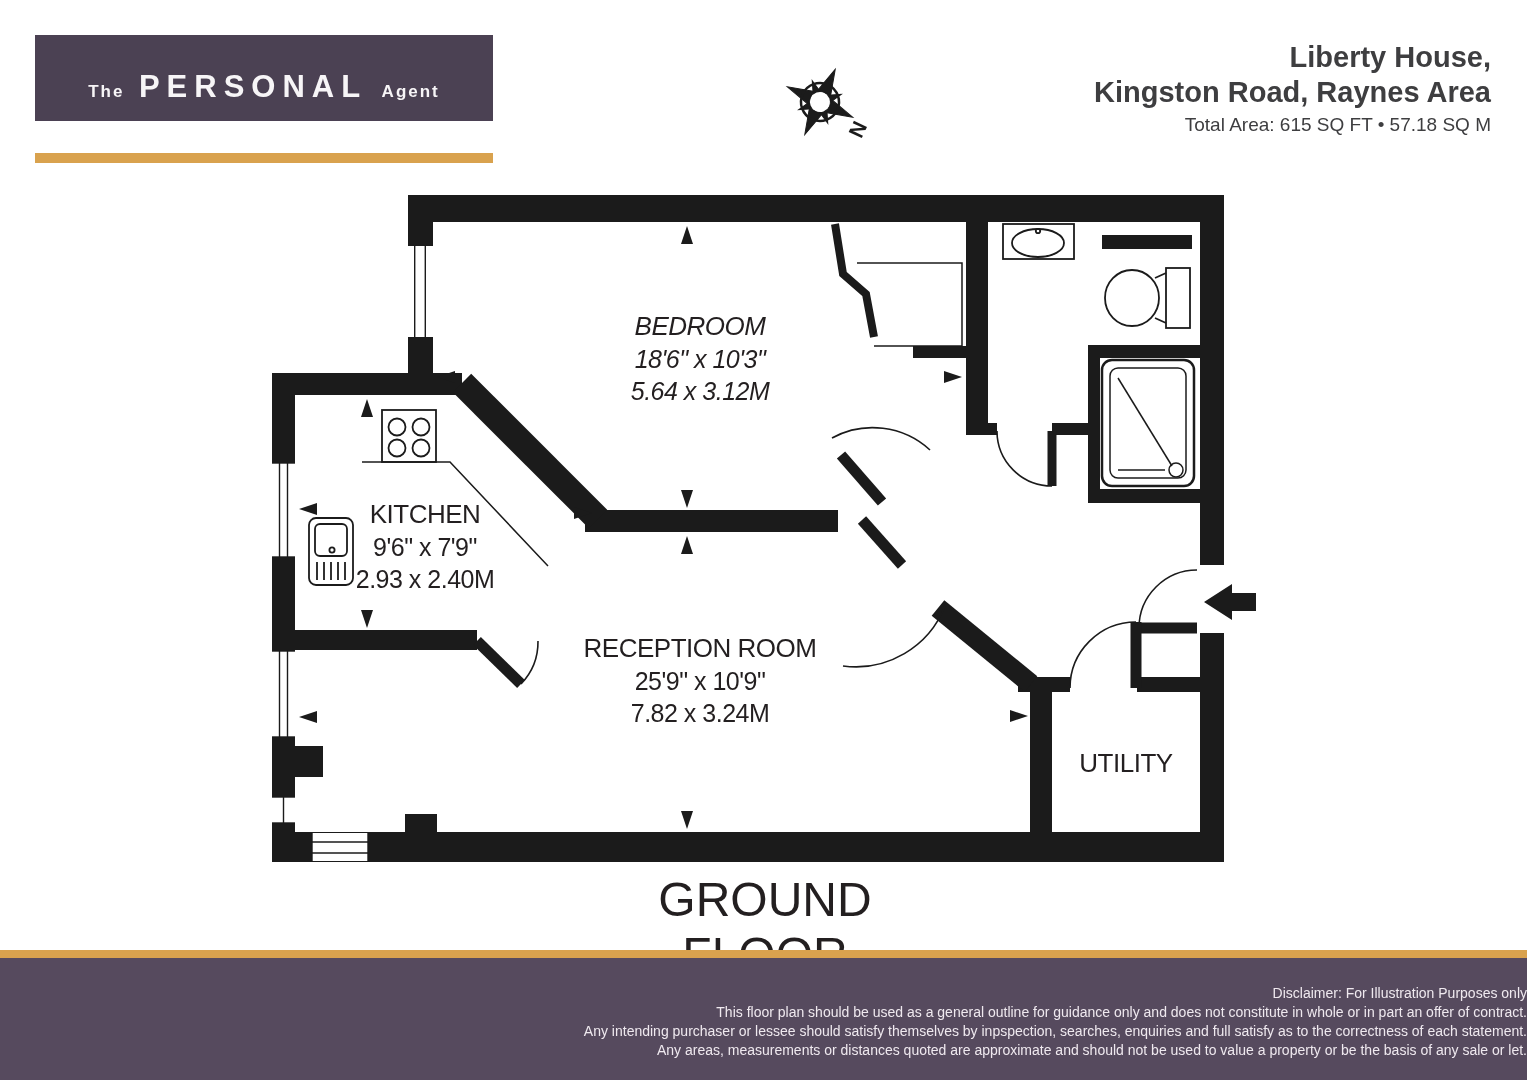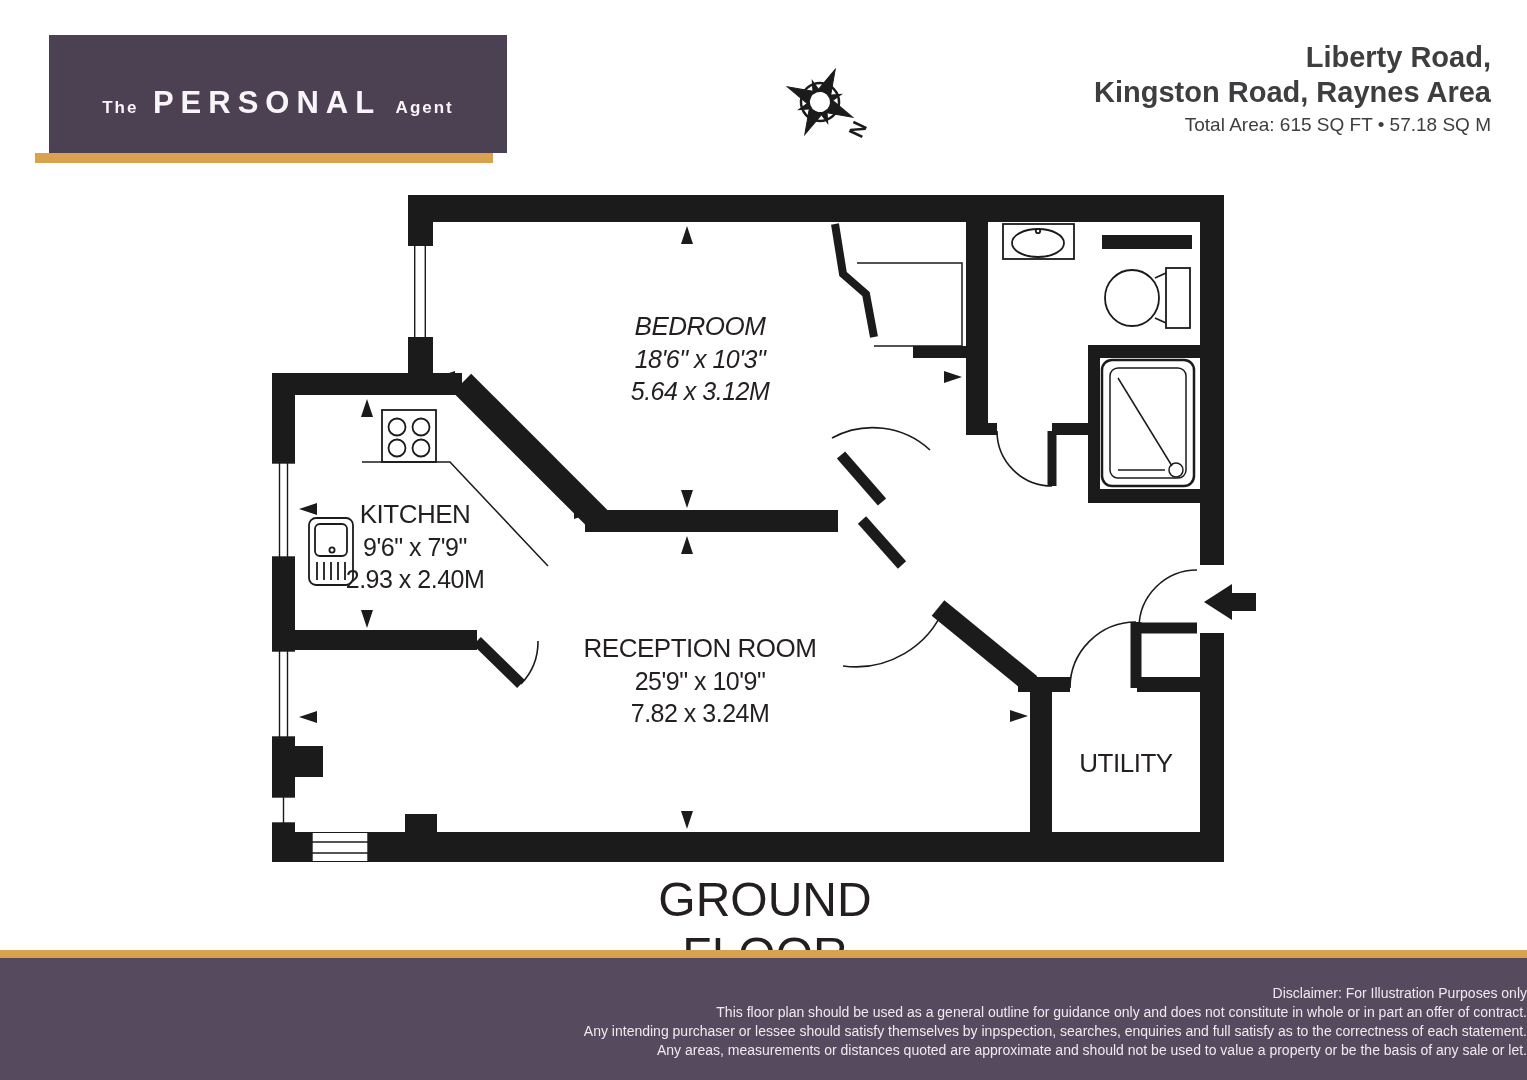--- a/index.html
+++ b/index.html
@@ -1,35 +1,35 @@
 <!DOCTYPE html>
 <html><head>
 <meta charset="utf-8">
 <style>
   html,body{margin:0;padding:0;background:#fff;}
   .page{position:relative;width:1527px;height:1080px;background:#fff;overflow:hidden;
         font-family:"Liberation Sans",sans-serif;color:#231f20;}
   
-  .logo-box{position:absolute;left:49px;top:35px;width:458px;height:118px;background:#4b4153;
+  .logo-box{position:absolute;left:35px;top:35px;width:458px;height:86px;background:#4b4153;
             display:flex;align-items:center;justify-content:center;padding-top:18px;box-sizing:border-box;}
   .logo-bar{position:absolute;left:35px;top:153px;width:458px;height:10px;background:#d9a24e;}
   .logo-text{color:#f7f5f7;white-space:nowrap;}
   .logo-the,.logo-agent{font-size:17px;letter-spacing:2px;font-weight:bold;}
   .logo-main{font-size:31px;letter-spacing:7px;font-weight:bold;margin:0 10px;}
   .address{position:absolute;right:36px;top:40px;text-align:right;color:#3e3e40;}
   .address .line{font-size:29px;font-weight:bold;line-height:35px;}
   .address .area{font-size:19px;font-weight:normal;margin-top:4px;}
   
   .plan{position:absolute;left:0;top:0;width:1527px;height:1080px;}
   
   .room-label{position:absolute;text-align:center;color:#231f20;letter-spacing:-0.5px;}
   .room-label .rname{font-size:26px;line-height:33px;}
   .room-label .rdim{font-size:25px;line-height:32px;}
   .lbl-bedroom{left:560px;top:310px;width:280px;font-style:italic;}
-  .lbl-kitchen{left:320px;top:498px;width:190px;}
+  .lbl-kitchen{left:330px;top:498px;width:190px;}
   .lbl-reception{left:560px;top:632px;width:280px;}
   .lbl-utility{left:1056px;top:747px;width:140px;}
   .floor-label{position:absolute;left:570px;top:872px;width:390px;text-align:center;
                font-size:48px;letter-spacing:0px;color:#231f20;}
   
   .footer-gold{position:absolute;left:0;top:950px;width:1527px;height:8px;background:#d9a24e;}
   .footer-purple{position:absolute;left:0;top:958px;width:1527px;height:122px;background:#564a5e;}
   .disclaimer{position:absolute;left:0;top:984px;width:1527px;text-align:right;color:#efe9ef;
               font-size:14px;line-height:19px;}
 </style>
@@ -41,21 +41,21 @@
   <div class="logo-box">
     <div class="logo-text">
       <span class="logo-the">The</span>
       <span class="logo-main">PERSONAL</span>
       <span class="logo-agent">Agent</span>
     </div>
   </div>
   <div class="logo-bar"></div>
 
   <div class="address">
-    <div class="line">Liberty Road,</div>
+    <div class="line">Liberty House,</div>
     <div class="line">Kingston Road, Raynes Area</div>
     <div class="area">Total Area: 615 SQ FT • 57.18 SQ M</div>
   </div>
 
   <svg class="plan" viewBox="0 0 1527 1080">
 
     <g>
       <g transform="translate(820,102) rotate(115)" fill="#1b1b1b" stroke="#1b1b1b">
         <path d="M 0 -36 L 7 -10 L -7 -10 Z"></path>
         <path d="M 36 0 L 10 7 L 10 -7 Z"></path>

